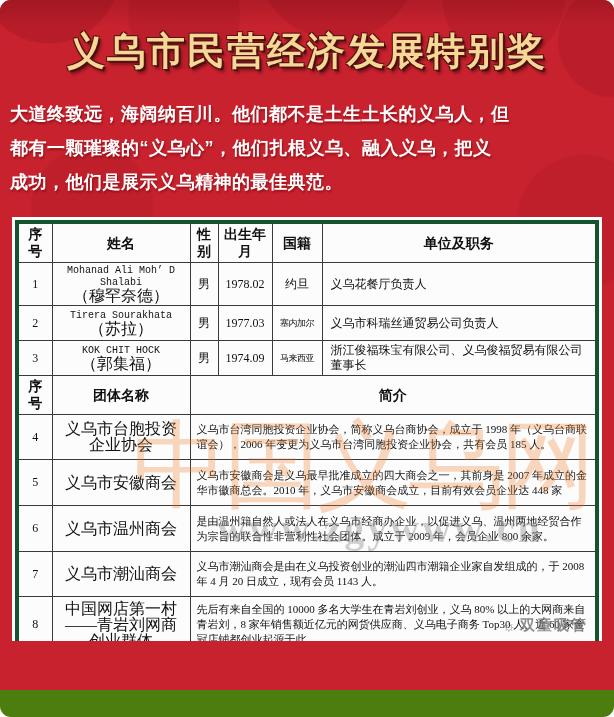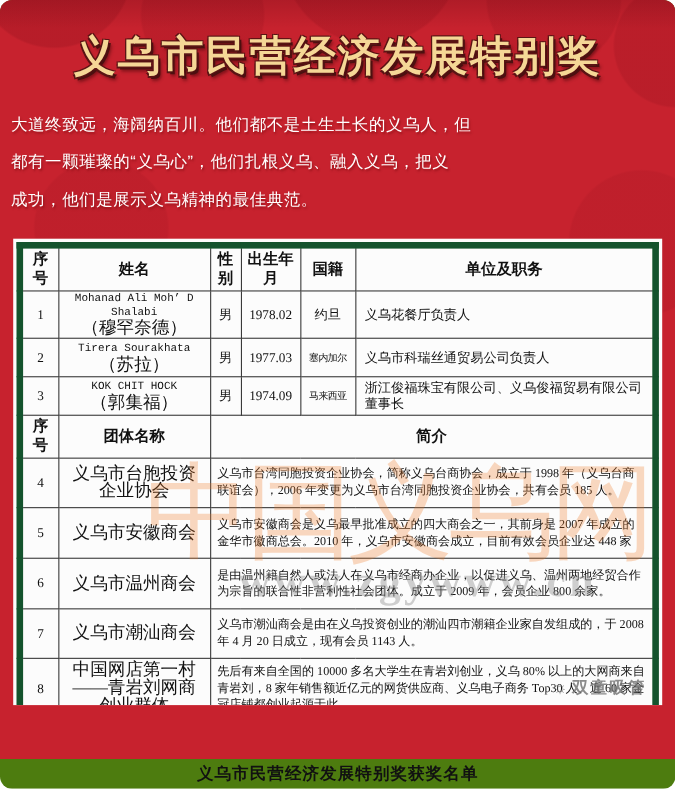--- a/index.html
+++ b/index.html
@@ -39,41 +39,41 @@
     color:var(--title-gold);
     text-shadow:
       -1px -1px 0 #5a1414, 1px -1px 0 #5a1414,
       -1px 1px 0 #5a1414, 2px 2px 0 #4c1010,
       3px 4px 3px rgba(40,0,0,.45);
   }
   .intro{
     position:relative;
     margin:20px 10px 0 10px;
     color:#ffffff;
-    font-weight:normal;
-    font-size:15px;
+    font-weight:bold;
+    font-size:18px;
     line-height:34px;
     text-shadow:1px 2px 2px rgba(90,0,5,.45);
     letter-spacing:.5px;
     white-space:nowrap;
   }
 
   
   .table-panel{
     position:relative;
     margin:18px 12px 0 12px;
     background:#fcfcfc;
     padding:3px;
     height:424px;
     overflow:hidden;
   }
   table.award{
     width:100%;
     border-collapse:collapse;
-    border:6px solid #14532d;
+    border:4px solid #14532d;
     font-family:"Liberation Serif","DejaVu Serif",serif;
     color:#111;
     table-layout:fixed;
   }
   .award th,.award td{
     border:1px solid #3a3a3a;
     text-align:center;
     vertical-align:middle;
     padding:2px 3px;
   }
@@ -230,14 +230,13 @@
 
       <div class="wm-site">中国义乌网</div>
       <div class="wm-url">www.zgywww.cn</div>
       <div class="wm-logo">
         <span class="wm-sun">☼</span>
         <span>双童吸管</span>
       </div>
     </div>
   </div>
 
-  <div class="caption">义乌市民营经济发展特别奖获奖名单</div>
 </div>
 
 </body></html>

